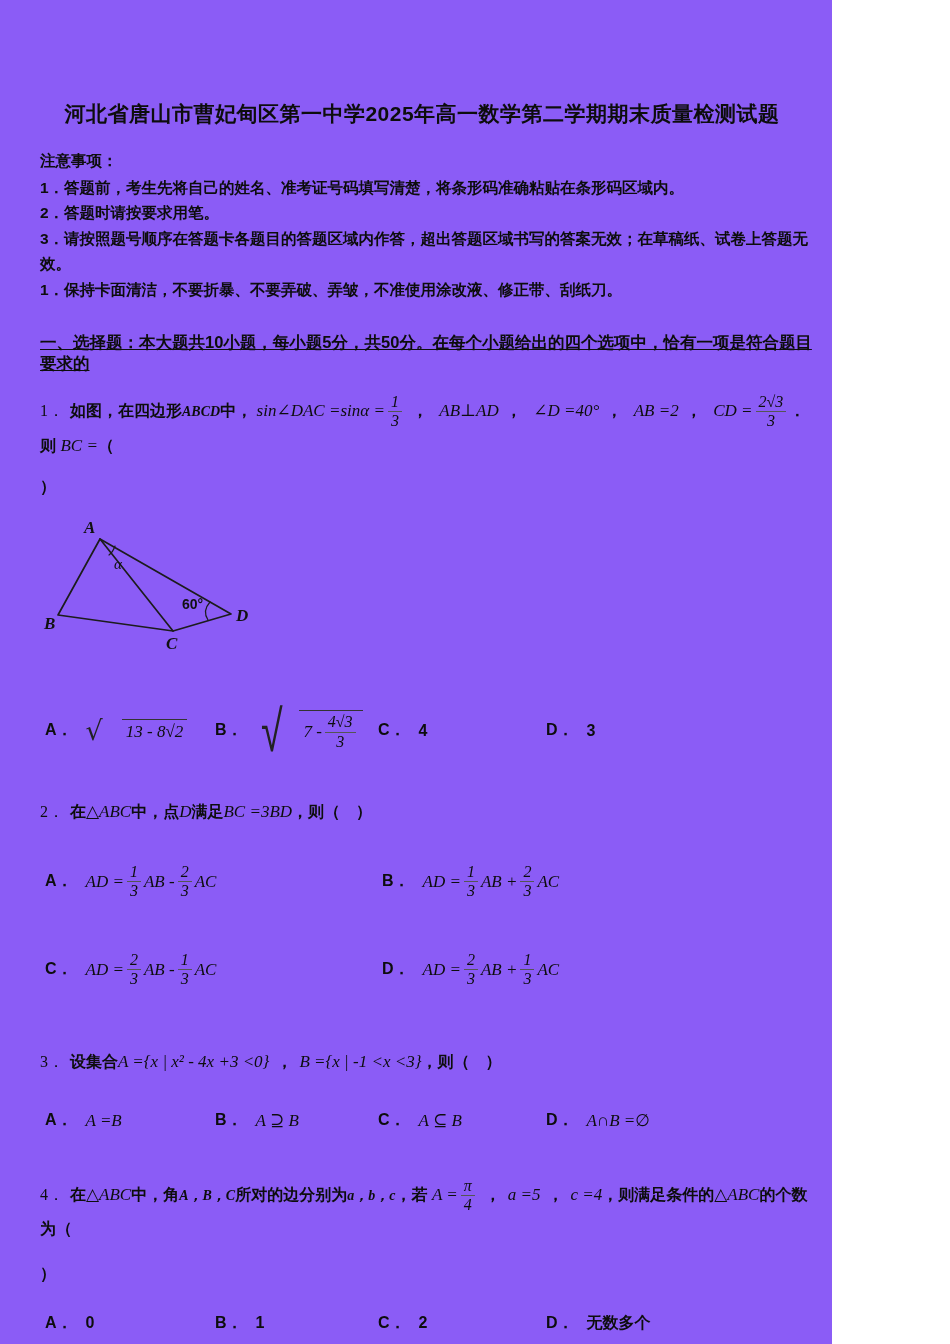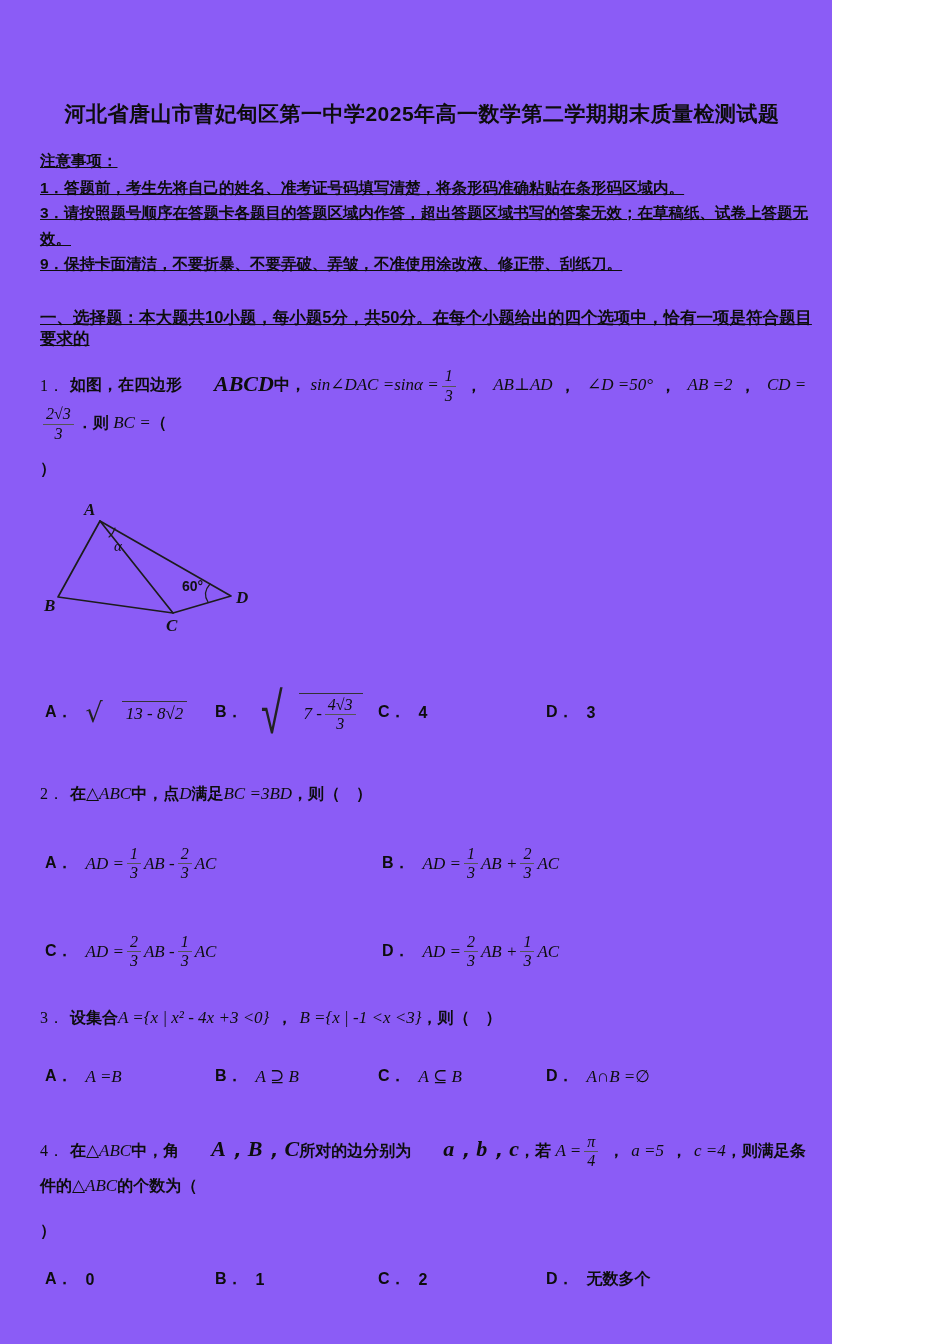--- a/index.html
+++ b/index.html
@@ -2,30 +2,30 @@
 <html><head>
 <meta charset="utf-8">
 <style>
   * { box-sizing: border-box; }
   body { margin:0; background:#ffffff; color:#0d0d0d;
          font-family:"Liberation Sans","DejaVu Sans",sans-serif; }
   .page { width:832px; min-height:1344px; background:#8b5cf6; padding:100px 12px 60px 40px; }
 
   .title { font-size:21px; font-weight:700; text-align:center; margin:0 24px 20px 8px; letter-spacing:.5px; }
 
-  .notice p { margin:0; line-height:25.5px; font-size:15.5px; font-weight:700;text-decoration:underline; }
+  .notice p { margin:0; line-height:25.5px; font-size:15.5px; font-weight:700; }
   .notice .head { margin-bottom:1px; }
 
   .section-heading { font-size:16.5px; font-weight:700; margin:30px 0 0 0; line-height:1.3;text-decoration:underline; }
 
   .qline { margin-top:18px; font-size:16px; font-weight:700; line-height:30px; }
   .qno { font-family:"Liberation Serif","DejaVu Serif",serif; font-weight:400; font-size:16px; margin-right:6px; }
   .math { font-family:"Liberation Serif","DejaVu Serif","DejaVu Sans",serif; font-style:italic;
           font-weight:400; font-size:17px; }
-  .bi { font-family:"Liberation Serif","DejaVu Serif",serif; font-style:italic; font-weight:700; font-size:22px;margin-left:32px; }
+  .bi { font-family:"Liberation Serif","DejaVu Serif",serif; font-style:italic; font-weight:700; font-size:14px; }
   .sep { margin:0 7px; }
 
   .frac { display:inline-flex; flex-direction:column; align-items:center; vertical-align:middle;
           margin:0 3px; font-family:"Liberation Serif","DejaVu Serif",serif; font-style:italic;
           font-size:16px; line-height:1.15; font-weight:400; }
   .frac .n { padding:0 3px; border-bottom:1.4px solid #555; }
   .frac .d { padding:0 3px; }
 
   .sqrt { display:inline-flex; align-items:center; white-space:nowrap; vertical-align:middle; }
   .sqrt .sg { font-style:normal; font-family:"DejaVu Sans",sans-serif; line-height:1; margin-right:-2px; color:#222; }
@@ -44,48 +44,49 @@
   .fig .dlab { font-family:"Liberation Sans",sans-serif; font-weight:700; font-size:14px; }
 
   .opt-grid4 { display:grid; grid-template-columns:170px 163px 168px 1fr; align-items:center;
                margin-top:28px; padding-left:5px; }
   .opt-grid2 { display:grid; grid-template-columns:337px 1fr; align-items:center;
                margin-top:26px; padding-left:5px; }
   .opt { display:flex; align-items:center; font-size:16px; min-height:34px; }
   .opt .lab { font-weight:700; font-size:16px; margin-right:13px; }
   .optv { font-weight:700; font-size:16px; }
 
-  .mt40 { margin-top:22px; }
+  .mt40 { margin-top:48px; }
   .mt36 { margin-top:36px; }
   .mt30 { margin-top:30px; }
 </style>
 </head>
 <body>
 
 <div class="page">
 
   <h1 class="title">河北省唐山市曹妃甸区第一中学2025年高一数学第二学期期末质量检测试题</h1>
 
   <div class="notice">
     <p class="head">注意事项：</p>
     <p>1．答题前，考生先将自己的姓名、准考证号码填写清楚，将条形码准确粘贴在条形码区域内。</p>
+    <p>2．答题时请按要求用笔。</p>
     <p>3．请按照题号顺序在答题卡各题目的答题区域内作答，超出答题区域书写的答案无效；在草稿纸、试卷上答题无效。</p>
-    <p>9．保持卡面清洁，不要折暴、不要弄破、弄皱，不准使用涂改液、修正带、刮纸刀。</p>
+    <p>1．保持卡面清洁，不要折暴、不要弄破、弄皱，不准使用涂改液、修正带、刮纸刀。</p>
   </div>
 
   <p class="section-heading">一、选择题：本大题共10小题，每小题5分，共50分。在每个小题给出的四个选项中，恰有一项是符合题目要求的</p>
 
   <div class="qline">
     <span class="qno">1．</span><span>如图，在四边形</span><span class="bi">ABCD</span><span>中，</span>
     <span class="math">sin∠DAC =sinα =</span><span class="frac">
         <span class="n">1</span>
         <span class="d">3</span>
       </span><span class="sep">，</span>
     <span class="math">AB⊥AD</span><span class="sep">，</span>
-    <span class="math">∠D =50°</span><span class="sep">，</span>
+    <span class="math">∠D =40°</span><span class="sep">，</span>
     <span class="math">AB =2</span><span class="sep">，</span>
     <span class="math">CD =</span><span class="frac">
         <span class="n">2√3</span>
         <span class="d">3</span>
       </span><span>．则</span>
     <span class="math">BC =</span><span>（</span>
   </div>
   <p class="paren-line">）</p>
 
   <svg class="fig" width="250" height="150" viewBox="0 0 250 150">

